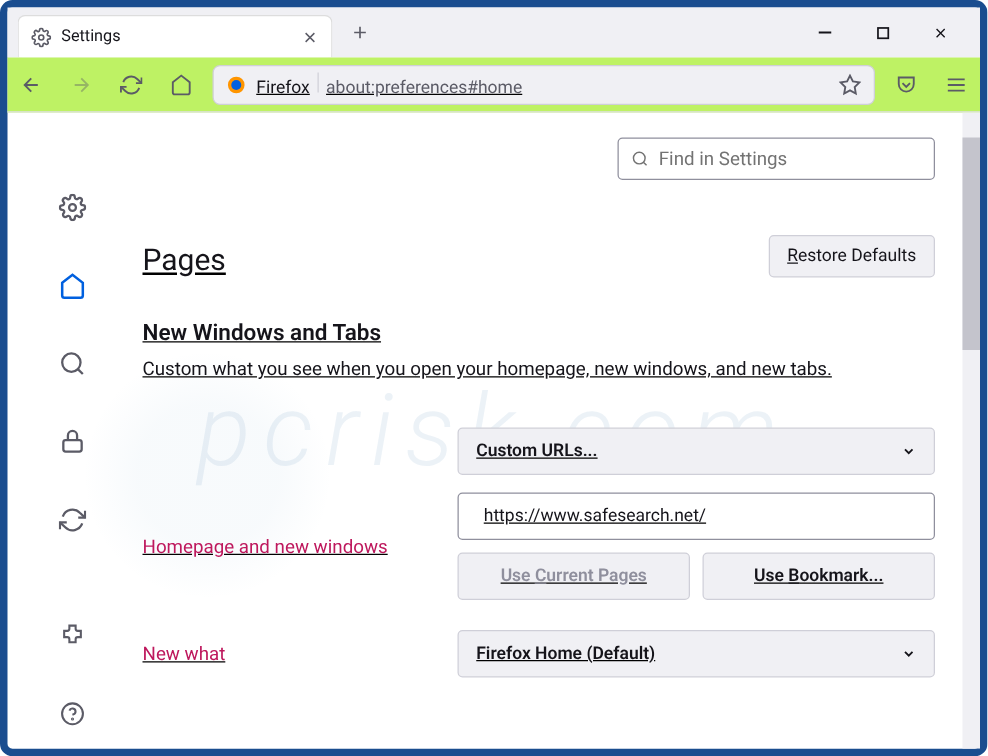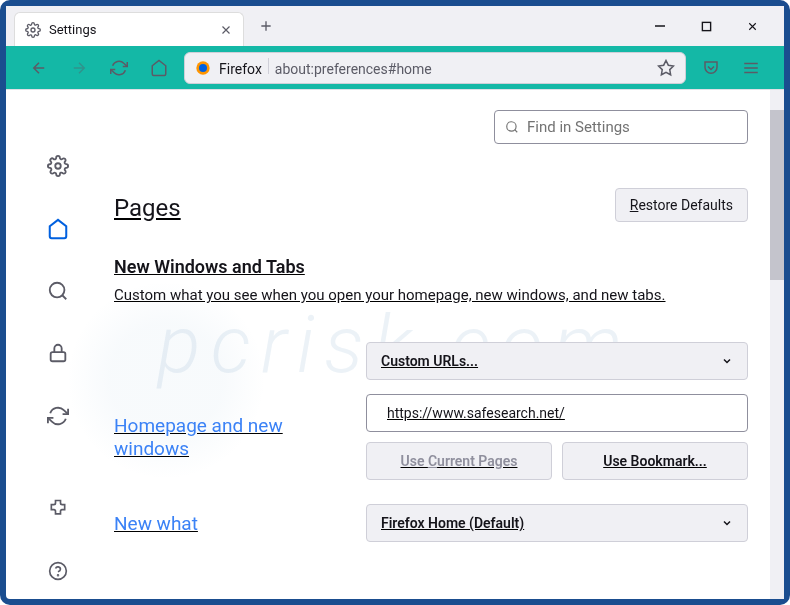--- a/index.html
+++ b/index.html
@@ -1,29 +1,29 @@
 <!DOCTYPE html>
 <html><head>
 <meta charset="utf-8">
 <style>
 * { margin: 0; padding: 0; box-sizing: border-box; font-family: -apple-system, BlinkMacSystemFont, "Segoe UI", Roboto, sans-serif; }
 body { width: 790px; height: 605px; background: #fff; overflow: hidden; position: relative; }
 
 .window-outer { border: 6px solid #1a4d8f; border-radius: 10px; width: 790px; height: 605px; display: flex; flex-direction: column; background: #fff; }
 
 .tabbar { display: flex; align-items: center; height: 40px; background: #f0f0f4; padding: 0 8px; }
-.tab { display: flex; align-items: center; background: #fff; border-radius: 6px 6px 0 0; padding: 6px 10px; margin-top: 6px; height: 34px; width: 230px; gap: 8px; border: 1px solid #ddd; border-bottom: none;}
+.tab { display: flex; align-items: center; background: #fff; border-radius: 6px 6px 0 0; padding: 6px 10px; margin-top: 6px; height: 34px; width: 252px; gap: 8px; border: 1px solid #ddd; border-bottom: none;}
 .tab-icon { width: 16px; height: 16px; color: #5b5b66; }
 .tab-title { font-size: 13px; color: #15141a; flex: 1; }
 .tab-close { width: 14px; height: 14px; color: #5b5b66; }
 .newtab-btn { margin-left: 8px; width: 28px; height: 28px; display: flex; align-items: center; justify-content: center; color: #5b5b66; border-radius: 4px; }
 .win-controls { margin-left: auto; display: flex; gap: 18px; padding-right: 10px; }
 .win-btn { width: 28px; height: 28px; display: flex; align-items: center; justify-content: center; color: #15141a; }
 
-.toolbar { display: flex; align-items: center; height: 44px; padding: 0 18px; gap: 10px; border-bottom: 1px solid #e0e0e6; background: #14b8a6; }
+.toolbar { display: flex; align-items: center; height: 44px; padding: 0 4px; gap: 10px; border-bottom: 1px solid #e0e0e6; background: #bef264; text-decoration: underline; }
 .tb-btn { width: 30px; height: 30px; display: flex; align-items: center; justify-content: center; color: #5b5b66; border-radius: 4px; }
 .tb-btn.disabled { opacity: 0.4; }
 .addressbar { flex: 1; height: 32px; background: #f0f0f4; border-radius: 6px; display: flex; align-items: center; padding: 0 10px; gap: 8px; border: 1px solid #cfcfd8;}
 .ab-brand { width: 16px; height: 16px; }
 .ab-text { display: flex; align-items: baseline; gap: 6px; font-size: 14px; }
 .ab-prefix { color: #15141a; }
 .ab-sep { width: 1px; height: 16px; background: #cfcfd8; }
 .ab-url { color: #5b5b66; }
 .ab-star { margin-left: auto; color: #5b5b66; }
 
@@ -38,21 +38,21 @@
 .searchbox svg { width: 14px; height: 14px; }
 
 .page-title { clear: both; font-size: 24px; color: #15141a; font-weight: 400; padding-top: 50px; }
 .restore-btn { float: right; margin-top: -34px; padding: 8px 14px; background: #f0f0f4; border: 1px solid #cfcfd8; border-radius: 4px; font-size: 14px; color: #15141a; }
 .restore-btn .ul { text-decoration: underline; }
 
 .section-title { font-size: 18px; font-weight: 600; color: #15141a; margin-top: 34px; }
 .section-desc { font-size: 15px; color: #15141a; margin-top: 8px; line-height: 1.4; }
 
 .row { display: flex; align-items: center; margin-top: 36px; gap: 16px; }
-.row-label { width: 236px; font-size: 19px; color: #3b82f6; }
+.row-label { width: 236px; font-size: 15px; color: #be185d; }
 .row-ctrl { flex: 1; display: flex; flex-direction: column; gap: 10px; }
 
 .select { height: 38px; background: #f0f0f4; border: 1px solid #cfcfd8; border-radius: 4px; display: flex; align-items: center; padding: 0 14px; font-size: 14px; font-weight: 600; color: #15141a; position: relative; }
 .select svg { position: absolute; right: 14px; width: 12px; height: 12px; }
 
 .textinput { height: 38px; border: 1px solid #8f8f9d; border-radius: 4px; padding: 0 20px; font-size: 14px; color: #15141a; display: flex; align-items: center; }
 
 .btn-row { display: flex; gap: 10px; }
 .btn { flex: 1; height: 38px; background: #f0f0f4; border: 1px solid #cfcfd8; border-radius: 4px; font-size: 14px; font-weight: 600; color: #15141a; display: flex; align-items: center; justify-content: center; }
 .btn.disabled { color: #8f8f9d; }

